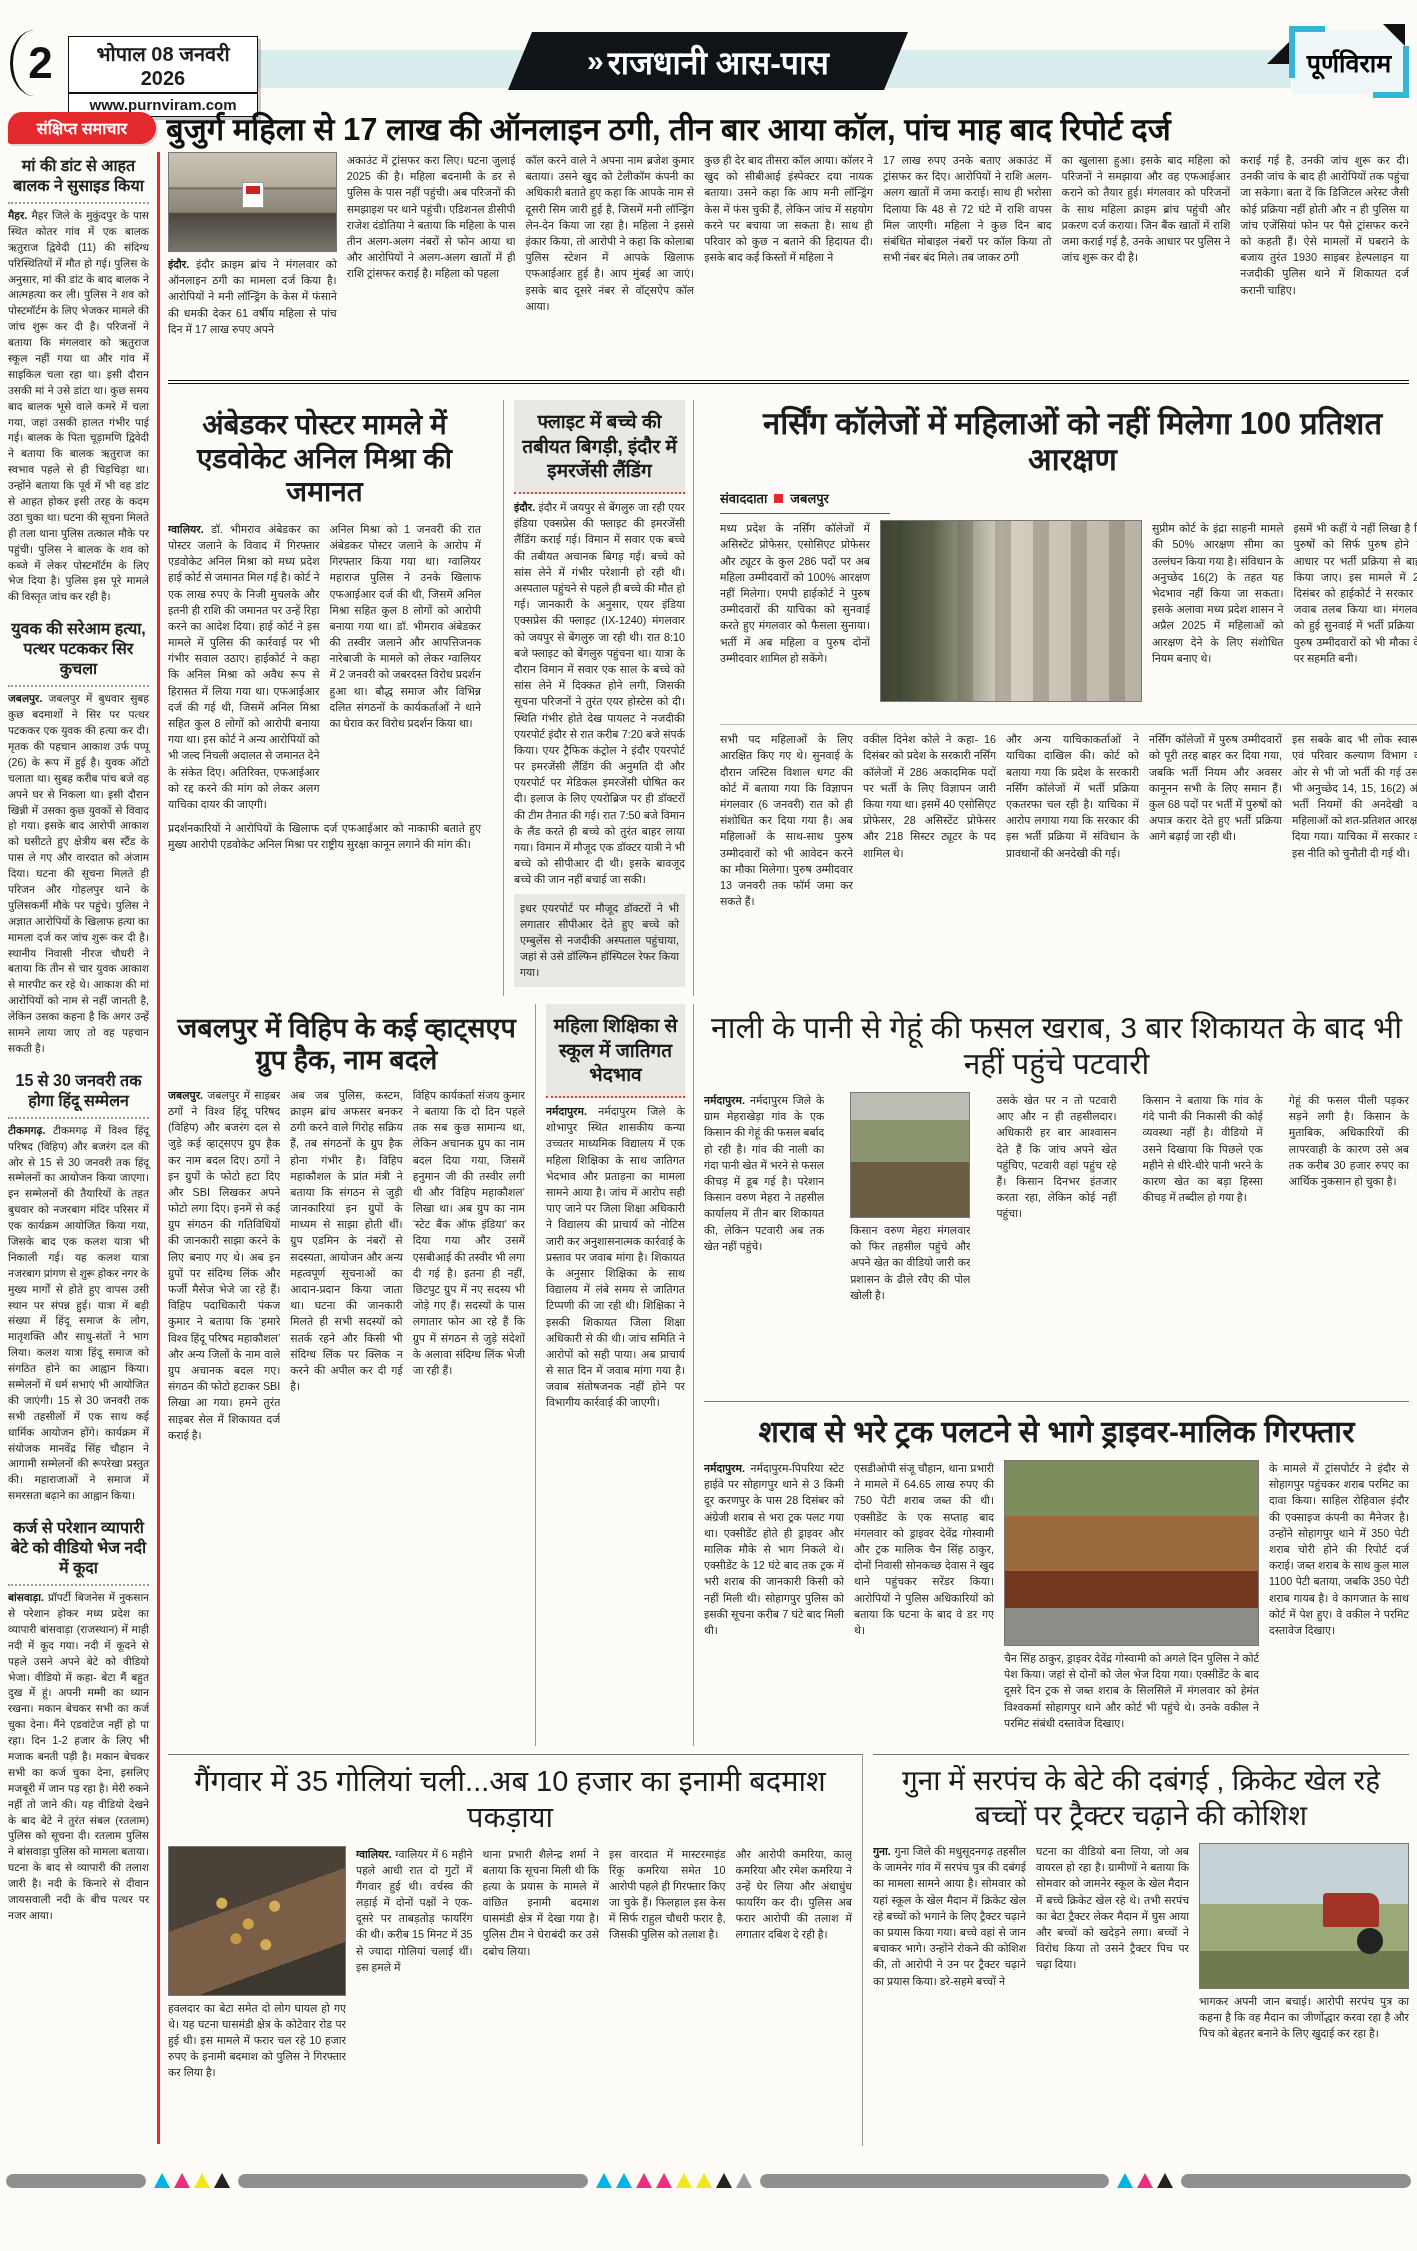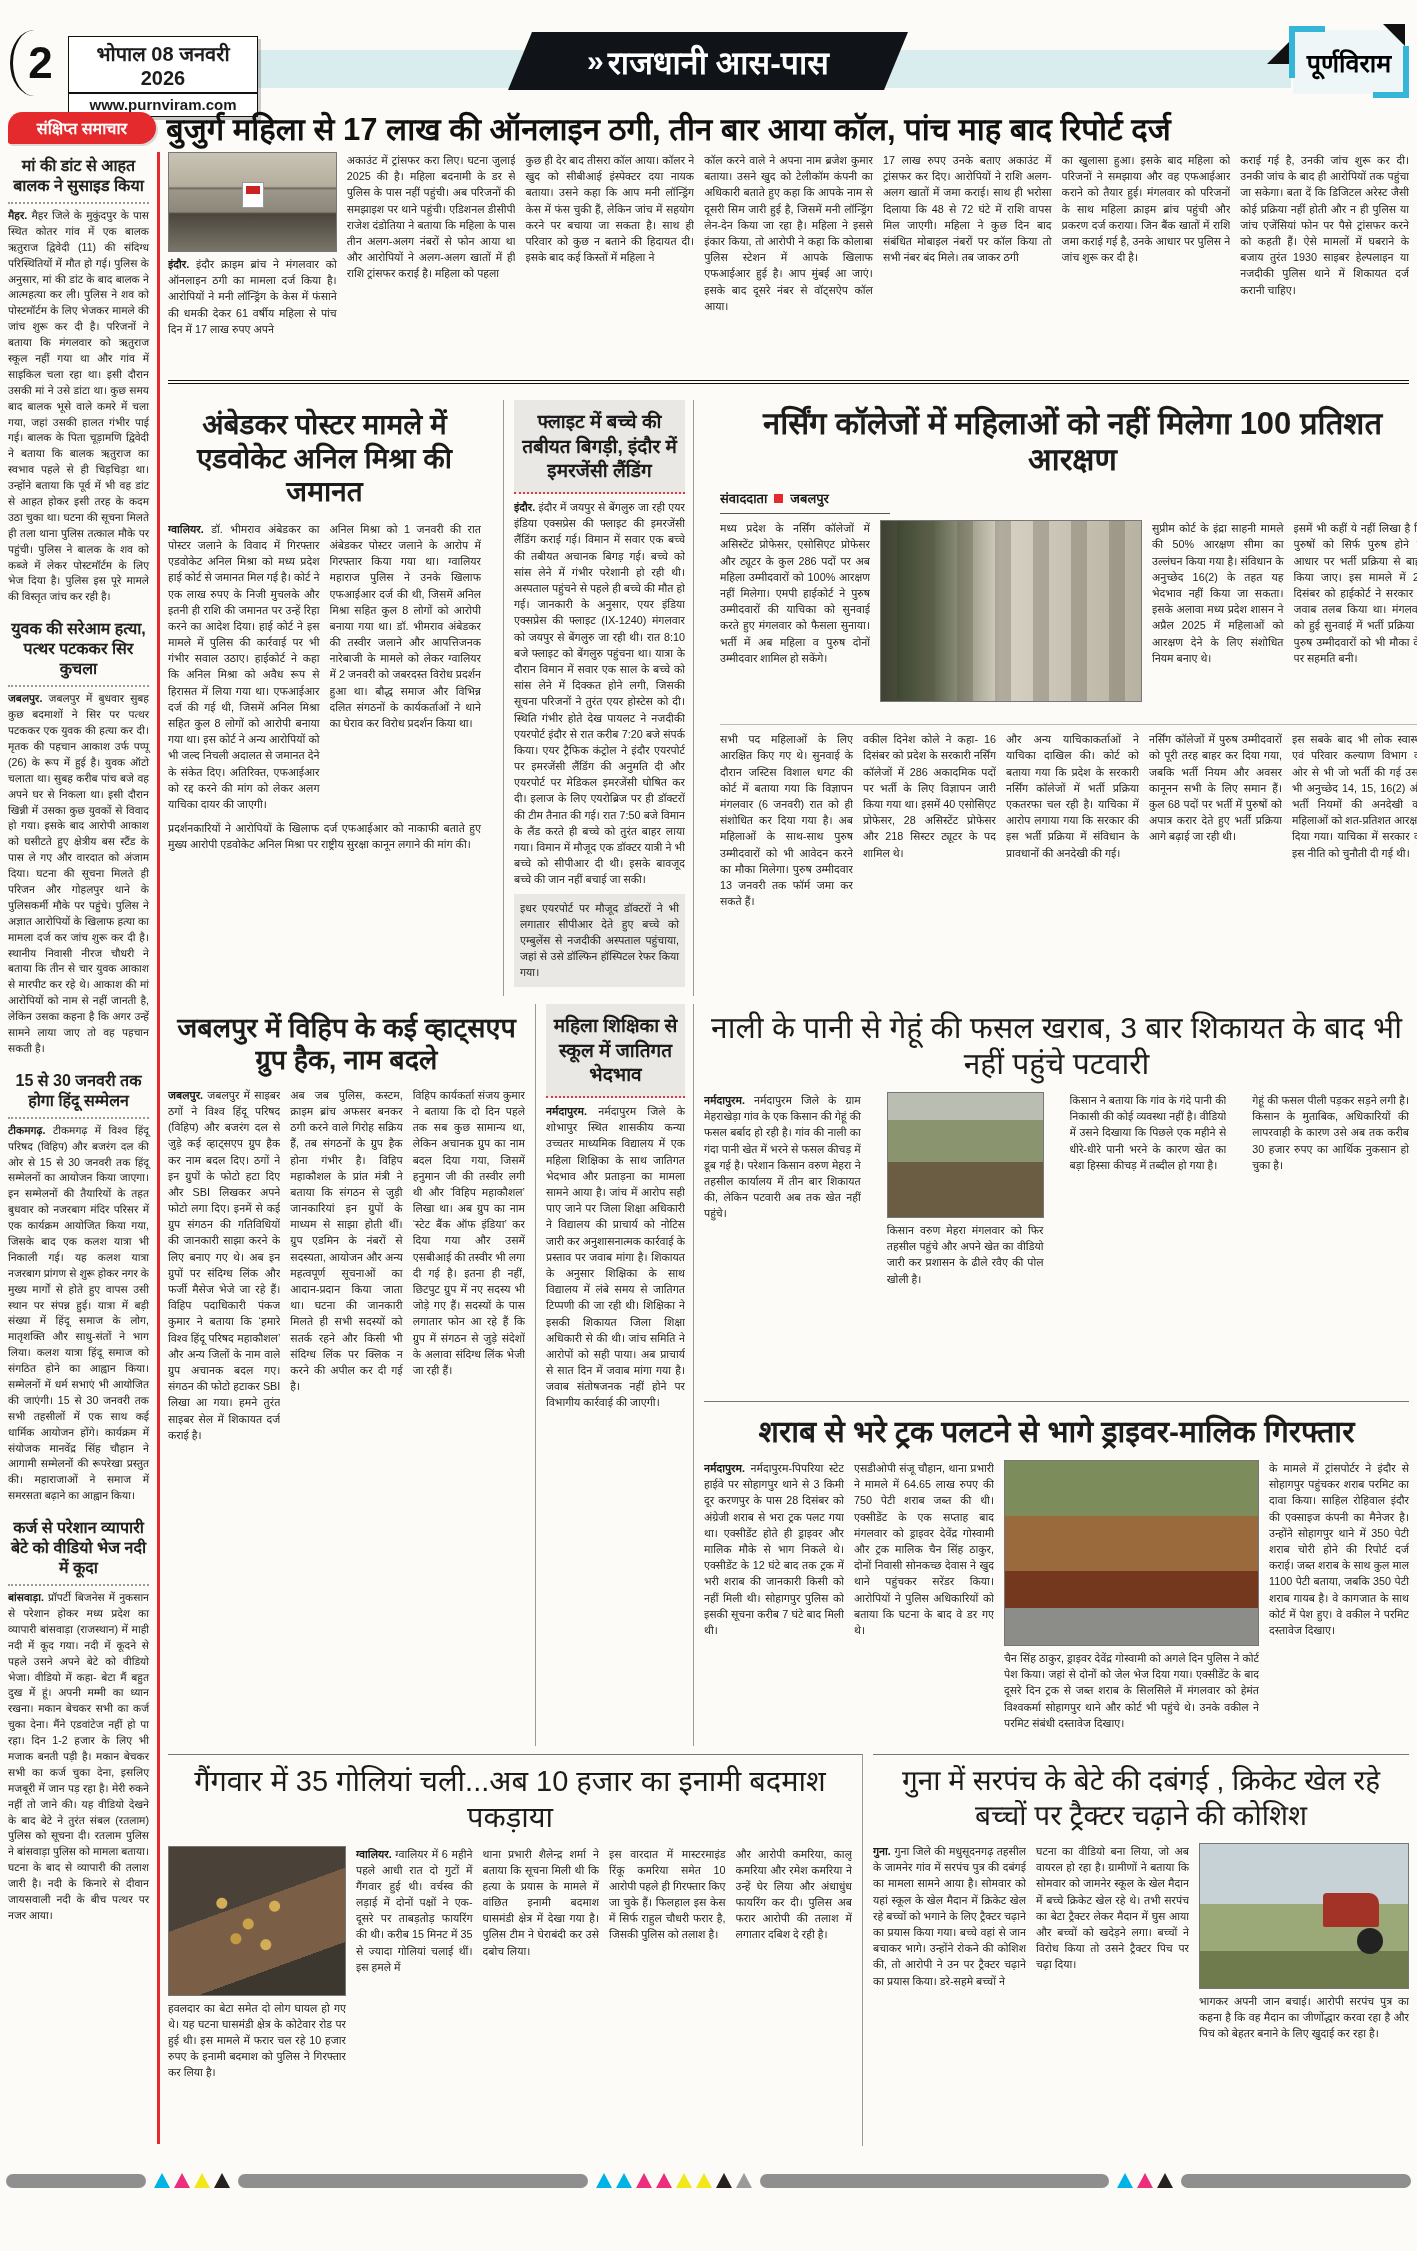--- a/index.html
+++ b/index.html
@@ -171,22 +171,22 @@
     <div class="story-main">
       <div class="c coltxt">
         <div class="photo ph-crime">
             <div class="sign">
               <i></i>
             </div>
           </div>
         <span class="dl">इंदौर.</span> <span>इंदौर क्राइम ब्रांच ने मंगलवार को ऑनलाइन ठगी का मामला दर्ज किया है। आरोपियों ने मनी लॉन्ड्रिंग के केस में फंसाने की धमकी देकर 61 वर्षीय महिला से पांच दिन में 17 लाख रुपए अपने</span>
       </div>
       <div class="c coltxt">अकाउंट में ट्रांसफर करा लिए। घटना जुलाई 2025 की है। महिला बदनामी के डर से पुलिस के पास नहीं पहुंची। अब परिजनों की समझाइश पर थाने पहुंची। एडिशनल डीसीपी राजेश दंडोतिया ने बताया कि महिला के पास तीन अलग-अलग नंबरों से फोन आया था और आरोपियों ने अलग-अलग खातों में ही राशि ट्रांसफर कराई है। महिला को पहला</div>
+      <div class="c coltxt">कॉल करने वाले ने अपना नाम ब्रजेश कुमार बताया। उसने खुद को टेलीकॉम कंपनी का अधिकारी बताते हुए कहा कि आपके नाम से दूसरी सिम जारी हुई है, जिसमें मनी लॉन्ड्रिंग लेन-देन किया जा रहा है। महिला ने इससे इंकार किया, तो आरोपी ने कहा कि कोलाबा पुलिस स्टेशन में आपके खिलाफ एफआईआर हुई है। आप मुंबई आ जाएं। इसके बाद दूसरे नंबर से वॉट्सऐप कॉल आया।</div>
       <div class="c coltxt">कुछ ही देर बाद तीसरा कॉल आया। कॉलर ने खुद को सीबीआई इंस्पेक्टर दया नायक बताया। उसने कहा कि आप मनी लॉन्ड्रिंग केस में फंस चुकी हैं, लेकिन जांच में सहयोग करने पर बचाया जा सकता है। साथ ही परिवार को कुछ न बताने की हिदायत दी। इसके बाद कई किस्तों में महिला ने</div>
-      <div class="c coltxt">कॉल करने वाले ने अपना नाम ब्रजेश कुमार बताया। उसने खुद को टेलीकॉम कंपनी का अधिकारी बताते हुए कहा कि आपके नाम से दूसरी सिम जारी हुई है, जिसमें मनी लॉन्ड्रिंग लेन-देन किया जा रहा है। महिला ने इससे इंकार किया, तो आरोपी ने कहा कि कोलाबा पुलिस स्टेशन में आपके खिलाफ एफआईआर हुई है। आप मुंबई आ जाएं। इसके बाद दूसरे नंबर से वॉट्सऐप कॉल आया।</div>
       <div class="c coltxt">17 लाख रुपए उनके बताए अकाउंट में ट्रांसफर कर दिए। आरोपियों ने राशि अलग-अलग खातों में जमा कराई। साथ ही भरोसा दिलाया कि 48 से 72 घंटे में राशि वापस मिल जाएगी। महिला ने कुछ दिन बाद संबंधित मोबाइल नंबरों पर कॉल किया तो सभी नंबर बंद मिले। तब जाकर ठगी</div>
       <div class="c coltxt">का खुलासा हुआ। इसके बाद महिला को परिजनों ने समझाया और वह एफआईआर कराने को तैयार हुई। मंगलवार को परिजनों के साथ महिला क्राइम ब्रांच पहुंची और प्रकरण दर्ज कराया। जिन बैंक खातों में राशि जमा कराई गई है, उनके आधार पर पुलिस ने जांच शुरू कर दी है।</div>
       <div class="c coltxt">कराई गई है, उनकी जांच शुरू कर दी। उनकी जांच के बाद ही आरोपियों तक पहुंचा जा सकेगा। बता दें कि डिजिटल अरेस्ट जैसी कोई प्रक्रिया नहीं होती और न ही पुलिस या जांच एजेंसियां फोन पर पैसे ट्रांसफर करने को कहती हैं। ऐसे मामलों में घबराने के बजाय तुरंत 1930 साइबर हेल्पलाइन या नजदीकी पुलिस थाने में शिकायत दर्ज करानी चाहिए।</div>
     </div>
 
     <div class="story-ambedkar">
       <h2>अंबेडकर पोस्टर मामले में एडवोकेट अनिल मिश्रा की जमानत</h2>
       <div class="twocol">
         <div class="c coltxt"><span class="dl">ग्वालियर.</span> <span>डॉ. भीमराव अंबेडकर का पोस्टर जलाने के विवाद में गिरफ्तार एडवोकेट अनिल मिश्रा को मध्य प्रदेश हाई कोर्ट से जमानत मिल गई है। कोर्ट ने एक लाख रुपए के निजी मुचलके और इतनी ही राशि की जमानत पर उन्हें रिहा करने का आदेश दिया। हाई कोर्ट ने इस मामले में पुलिस की कार्रवाई पर भी गंभीर सवाल उठाए। हाईकोर्ट ने कहा कि अनिल मिश्रा को अवैध रूप से हिरासत में लिया गया था। एफआईआर दर्ज की गई थी, जिसमें अनिल मिश्रा सहित कुल 8 लोगों को आरोपी बनाया गया था। इस कोर्ट ने अन्य आरोपियों को भी जल्द निचली अदालत से जमानत देने के संकेत दिए। अतिरिक्त, एफआईआर को रद्द करने की मांग को लेकर अलग याचिका दायर की जाएगी।</span></div>
         <div class="c coltxt">अनिल मिश्रा को 1 जनवरी की रात अंबेडकर पोस्टर जलाने के आरोप में गिरफ्तार किया गया था। ग्वालियर महाराज पुलिस ने उनके खिलाफ एफआईआर दर्ज की थी, जिसमें अनिल मिश्रा सहित कुल 8 लोगों को आरोपी बनाया गया था। डॉ. भीमराव अंबेडकर की तस्वीर जलाने और आपत्तिजनक नारेबाजी के मामले को लेकर ग्वालियर में 2 जनवरी को जबरदस्त विरोध प्रदर्शन हुआ था। बौद्ध समाज और विभिन्न दलित संगठनों के कार्यकर्ताओं ने थाने का घेराव कर विरोध प्रदर्शन किया था।</div>
@@ -239,20 +239,21 @@
     </div>
 
     <div class="story-wheat">
       <h2>नाली के पानी से गेहूं की फसल खराब, 3 बार शिकायत के बाद भी नहीं पहुंचे पटवारी</h2>
       <div class="fivecol">
         <div class="c coltxt"><span class="dl">नर्मदापुरम.</span> <span>नर्मदापुरम जिले के ग्राम मेहराखेड़ा गांव के एक किसान की गेहूं की फसल बर्बाद हो रही है। गांव की नाली का गंदा पानी खेत में भरने से फसल कीचड़ में डूब गई है। परेशान किसान वरुण मेहरा ने तहसील कार्यालय में तीन बार शिकायत की, लेकिन पटवारी अब तक खेत नहीं पहुंचे।</span></div>
         <div class="c coltxt">
           <div class="photo ph-field"></div>
           <span>किसान वरुण मेहरा मंगलवार को फिर तहसील पहुंचे और अपने खेत का वीडियो जारी कर प्रशासन के ढीले रवैए की पोल खोली है।</span>
         </div>
+        <div class="c coltxt">उसके खेत पर न तो पटवारी आए और न ही तहसीलदार। अधिकारी हर बार आश्वासन देते हैं कि जांच अपने खेत पहुंचिए, पटवारी वहां पहुंच रहे हैं। किसान दिनभर इंतजार करता रहा, लेकिन कोई नहीं पहुंचा।</div>
         <div class="c coltxt">किसान ने बताया कि गांव के गंदे पानी की निकासी की कोई व्यवस्था नहीं है। वीडियो में उसने दिखाया कि पिछले एक महीने से धीरे-धीरे पानी भरने के कारण खेत का बड़ा हिस्सा कीचड़ में तब्दील हो गया है।</div>
         <div class="c coltxt">गेहूं की फसल पीली पड़कर सड़ने लगी है। किसान के मुताबिक, अधिकारियों की लापरवाही के कारण उसे अब तक करीब 30 हजार रुपए का आर्थिक नुकसान हो चुका है।</div>
       </div>
     </div>
 
     <div class="story-truck">
       <h2>शराब से भरे ट्रक पलटने से भागे ड्राइवर-मालिक गिरफ्तार</h2>
       <div class="truckbody">
         <div class="c coltxt"><span class="dl">नर्मदापुरम.</span> <span>नर्मदापुरम-पिपरिया स्टेट हाईवे पर सोहागपुर थाने से 3 किमी दूर करणपुर के पास 28 दिसंबर को अंग्रेजी शराब से भरा ट्रक पलट गया था। एक्सीडेंट होते ही ड्राइवर और मालिक मौके से भाग निकले थे। एक्सीडेंट के 12 घंटे बाद तक ट्रक में भरी शराब की जानकारी किसी को नहीं मिली थी। सोहागपुर पुलिस को इसकी सूचना करीब 7 घंटे बाद मिली थी।</span></div>
         <div class="c coltxt">एसडीओपी संजू चौहान, थाना प्रभारी ने मामले में 64.65 लाख रुपए की 750 पेटी शराब जब्त की थी। एक्सीडेंट के एक सप्ताह बाद मंगलवार को ड्राइवर देवेंद्र गोस्वामी और ट्रक मालिक चैन सिंह ठाकुर, दोनों निवासी सोनकच्छ देवास ने खुद थाने पहुंचकर सरेंडर किया। आरोपियों ने पुलिस अधिकारियों को बताया कि घटना के बाद वे डर गए थे।</div>

